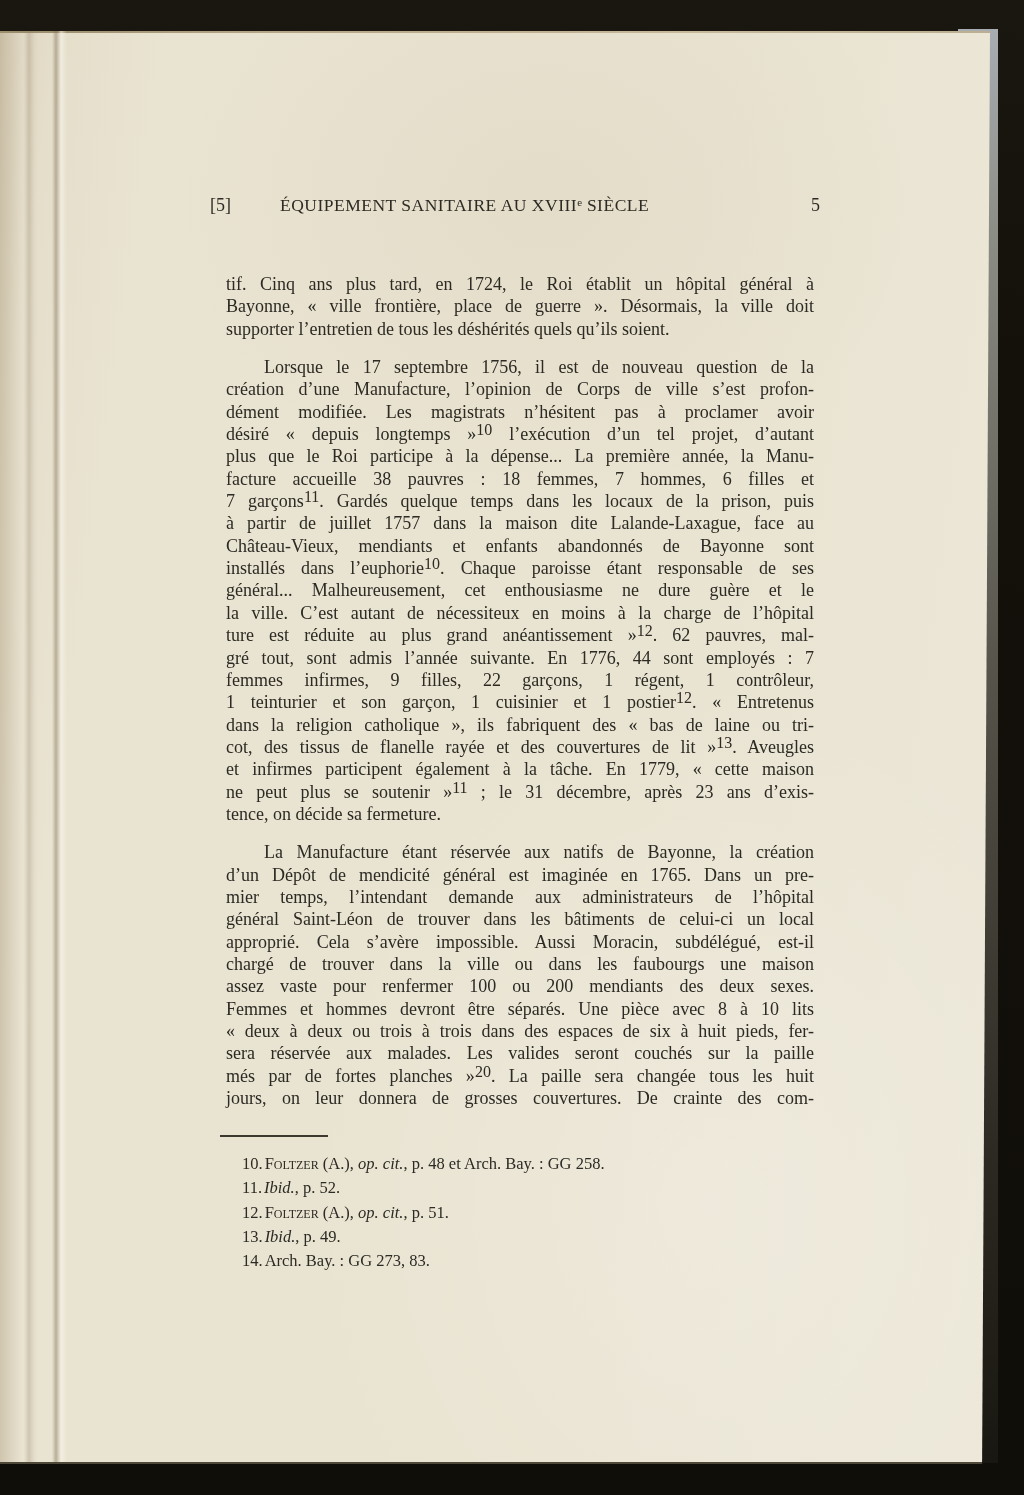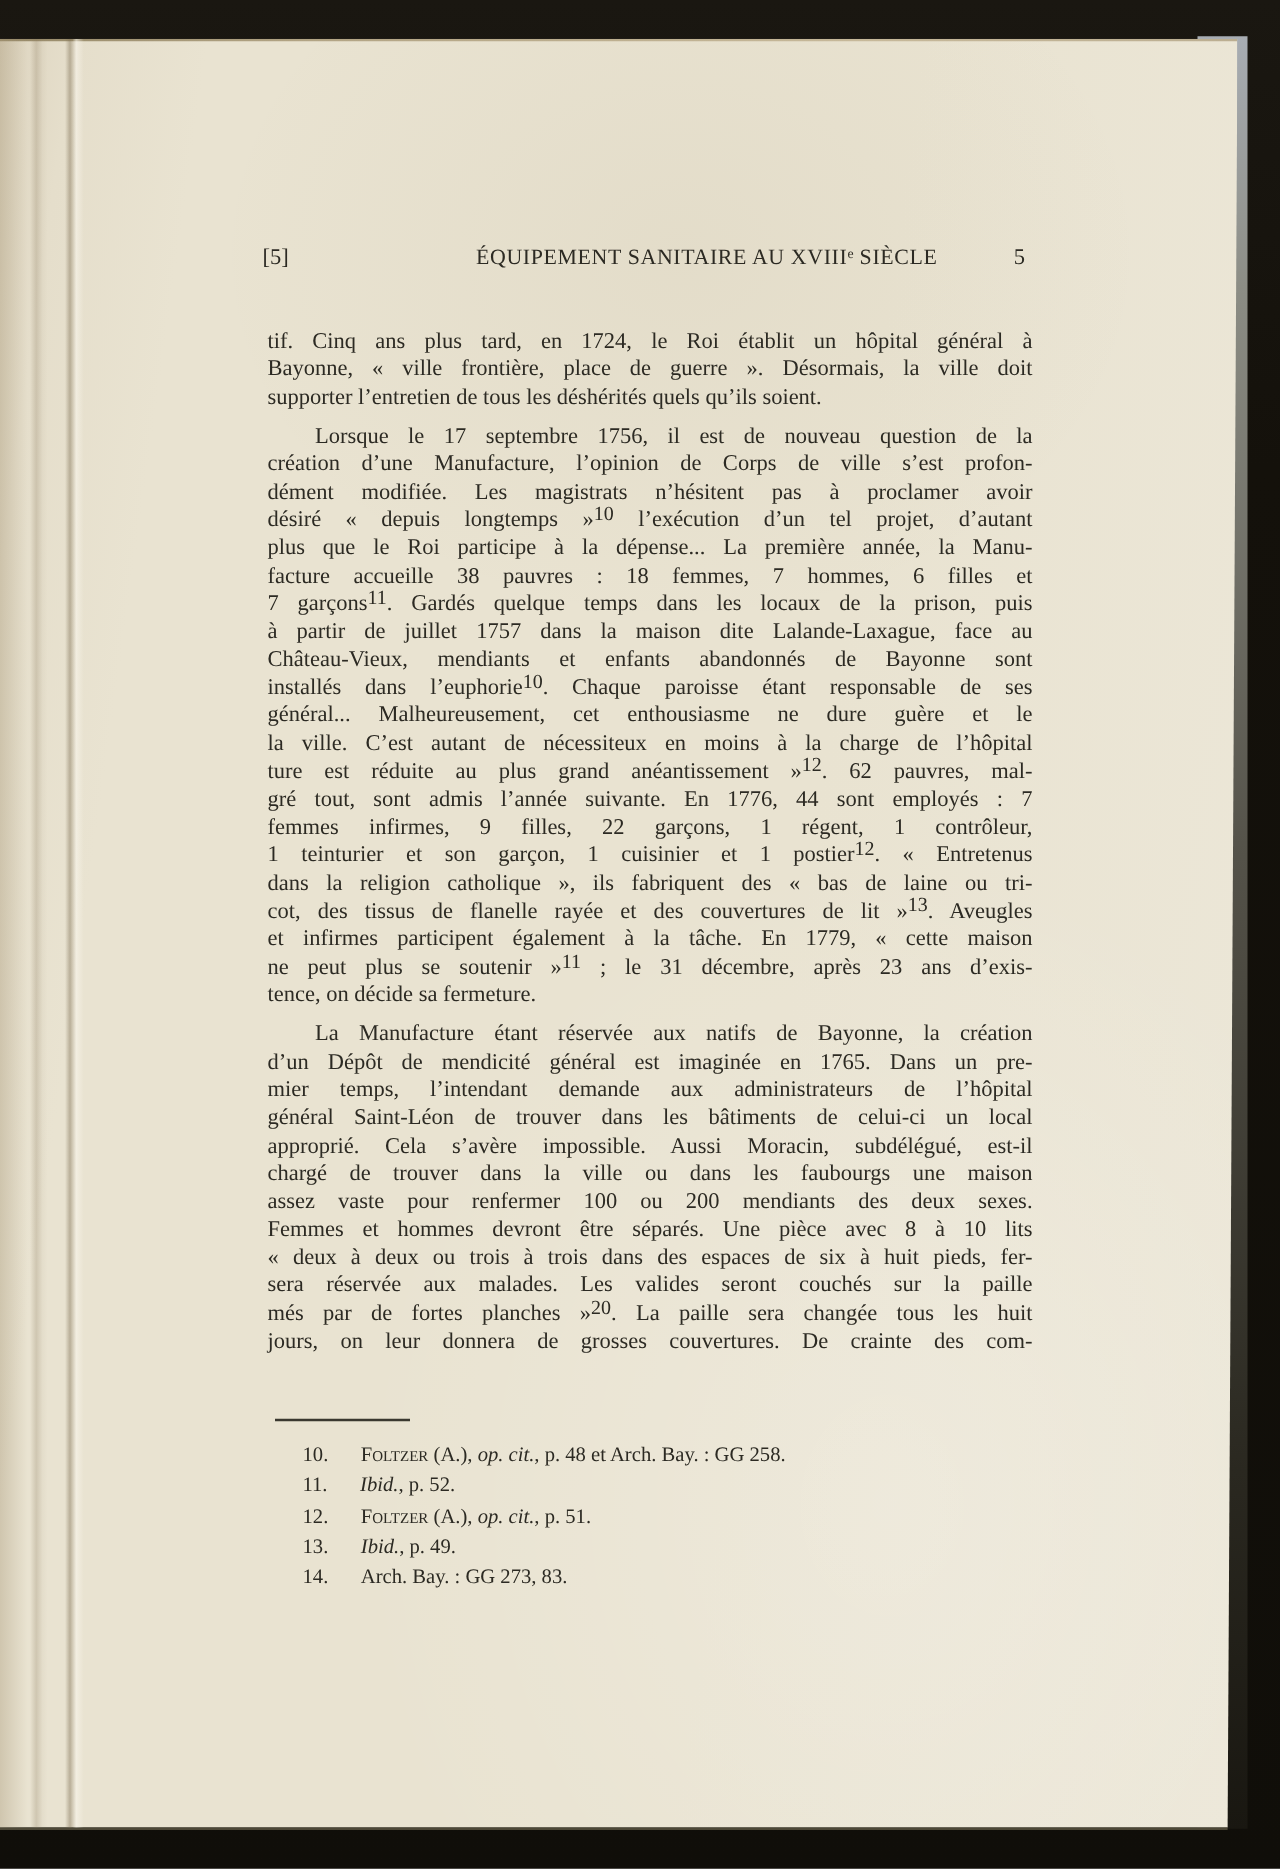--- a/index.html
+++ b/index.html
@@ -43,43 +43,43 @@
     background:
       linear-gradient(90deg, rgba(166,150,118,.38) 0px, rgba(166,150,118,0) 22px),
       linear-gradient(90deg, rgba(0,0,0,0) 24px, rgba(140,124,95,.28) 29px, rgba(140,124,95,.06) 34px, rgba(0,0,0,0) 38px),
       linear-gradient(90deg, rgba(0,0,0,0) 52px, rgba(125,110,82,.45) 56px, rgba(125,110,82,.22) 58px, rgba(250,247,238,.55) 61px, rgba(0,0,0,0) 67px);
   }
   .header-row{
     position:absolute;left:210px;top:164px;width:620px;
     display:flex;align-items:baseline;color:var(--ink);
   }
   .header-bracket{font-size:18px;width:70px;text-align:left;}
-  .header-title{flex:1;text-align:right;font-size:17.5px;letter-spacing:.5px;white-space:nowrap;}
+  .header-title{flex:1;text-align:left;font-size:17.5px;letter-spacing:.5px;white-space:nowrap;}
   .title-sup{font-size:11px;vertical-align:5px;letter-spacing:0;}
   .header-page{width:70px;text-align:right;font-size:18px;padding-right:10px;}
   .body-text{
     position:absolute;left:210px;top:226px;width:620px;
     color:var(--ink);font-size:18px;line-height:22.35px;
   }
-  .para{margin:4px;}
+  .para{margin:16px;}
   .para + .para{margin-top:9px;}
   .bl{text-align:justify;text-align-last:justify;}
   .bl.last{text-align-last:auto;}
   .bl.ind{text-indent:38px;}
   .bl sup{font-size:16px;line-height:0;vertical-align:5px;}
   .foot-rule{
     position:absolute;left:220px;top:1104px;width:108px;height:0;
     border-top:2px solid var(--rule);
   }
   .footnotes{
     position:absolute;left:210px;top:1121px;width:640px;
     color:var(--ink);font-size:16.5px;line-height:24.3px;
   }
   .fn{padding-left:32px;white-space:nowrap;}
-  .fn-num{margin-right:26px;}
+  .fn-num{margin-right:2px;}
   .sc{font-variant:small-caps;}
   .it{font-style:italic;}
 </style>
 </head>
 <body>
 
 <div class="under-pages"></div>
 
 <div class="paper">
   <div class="paper-top-edge"></div>

